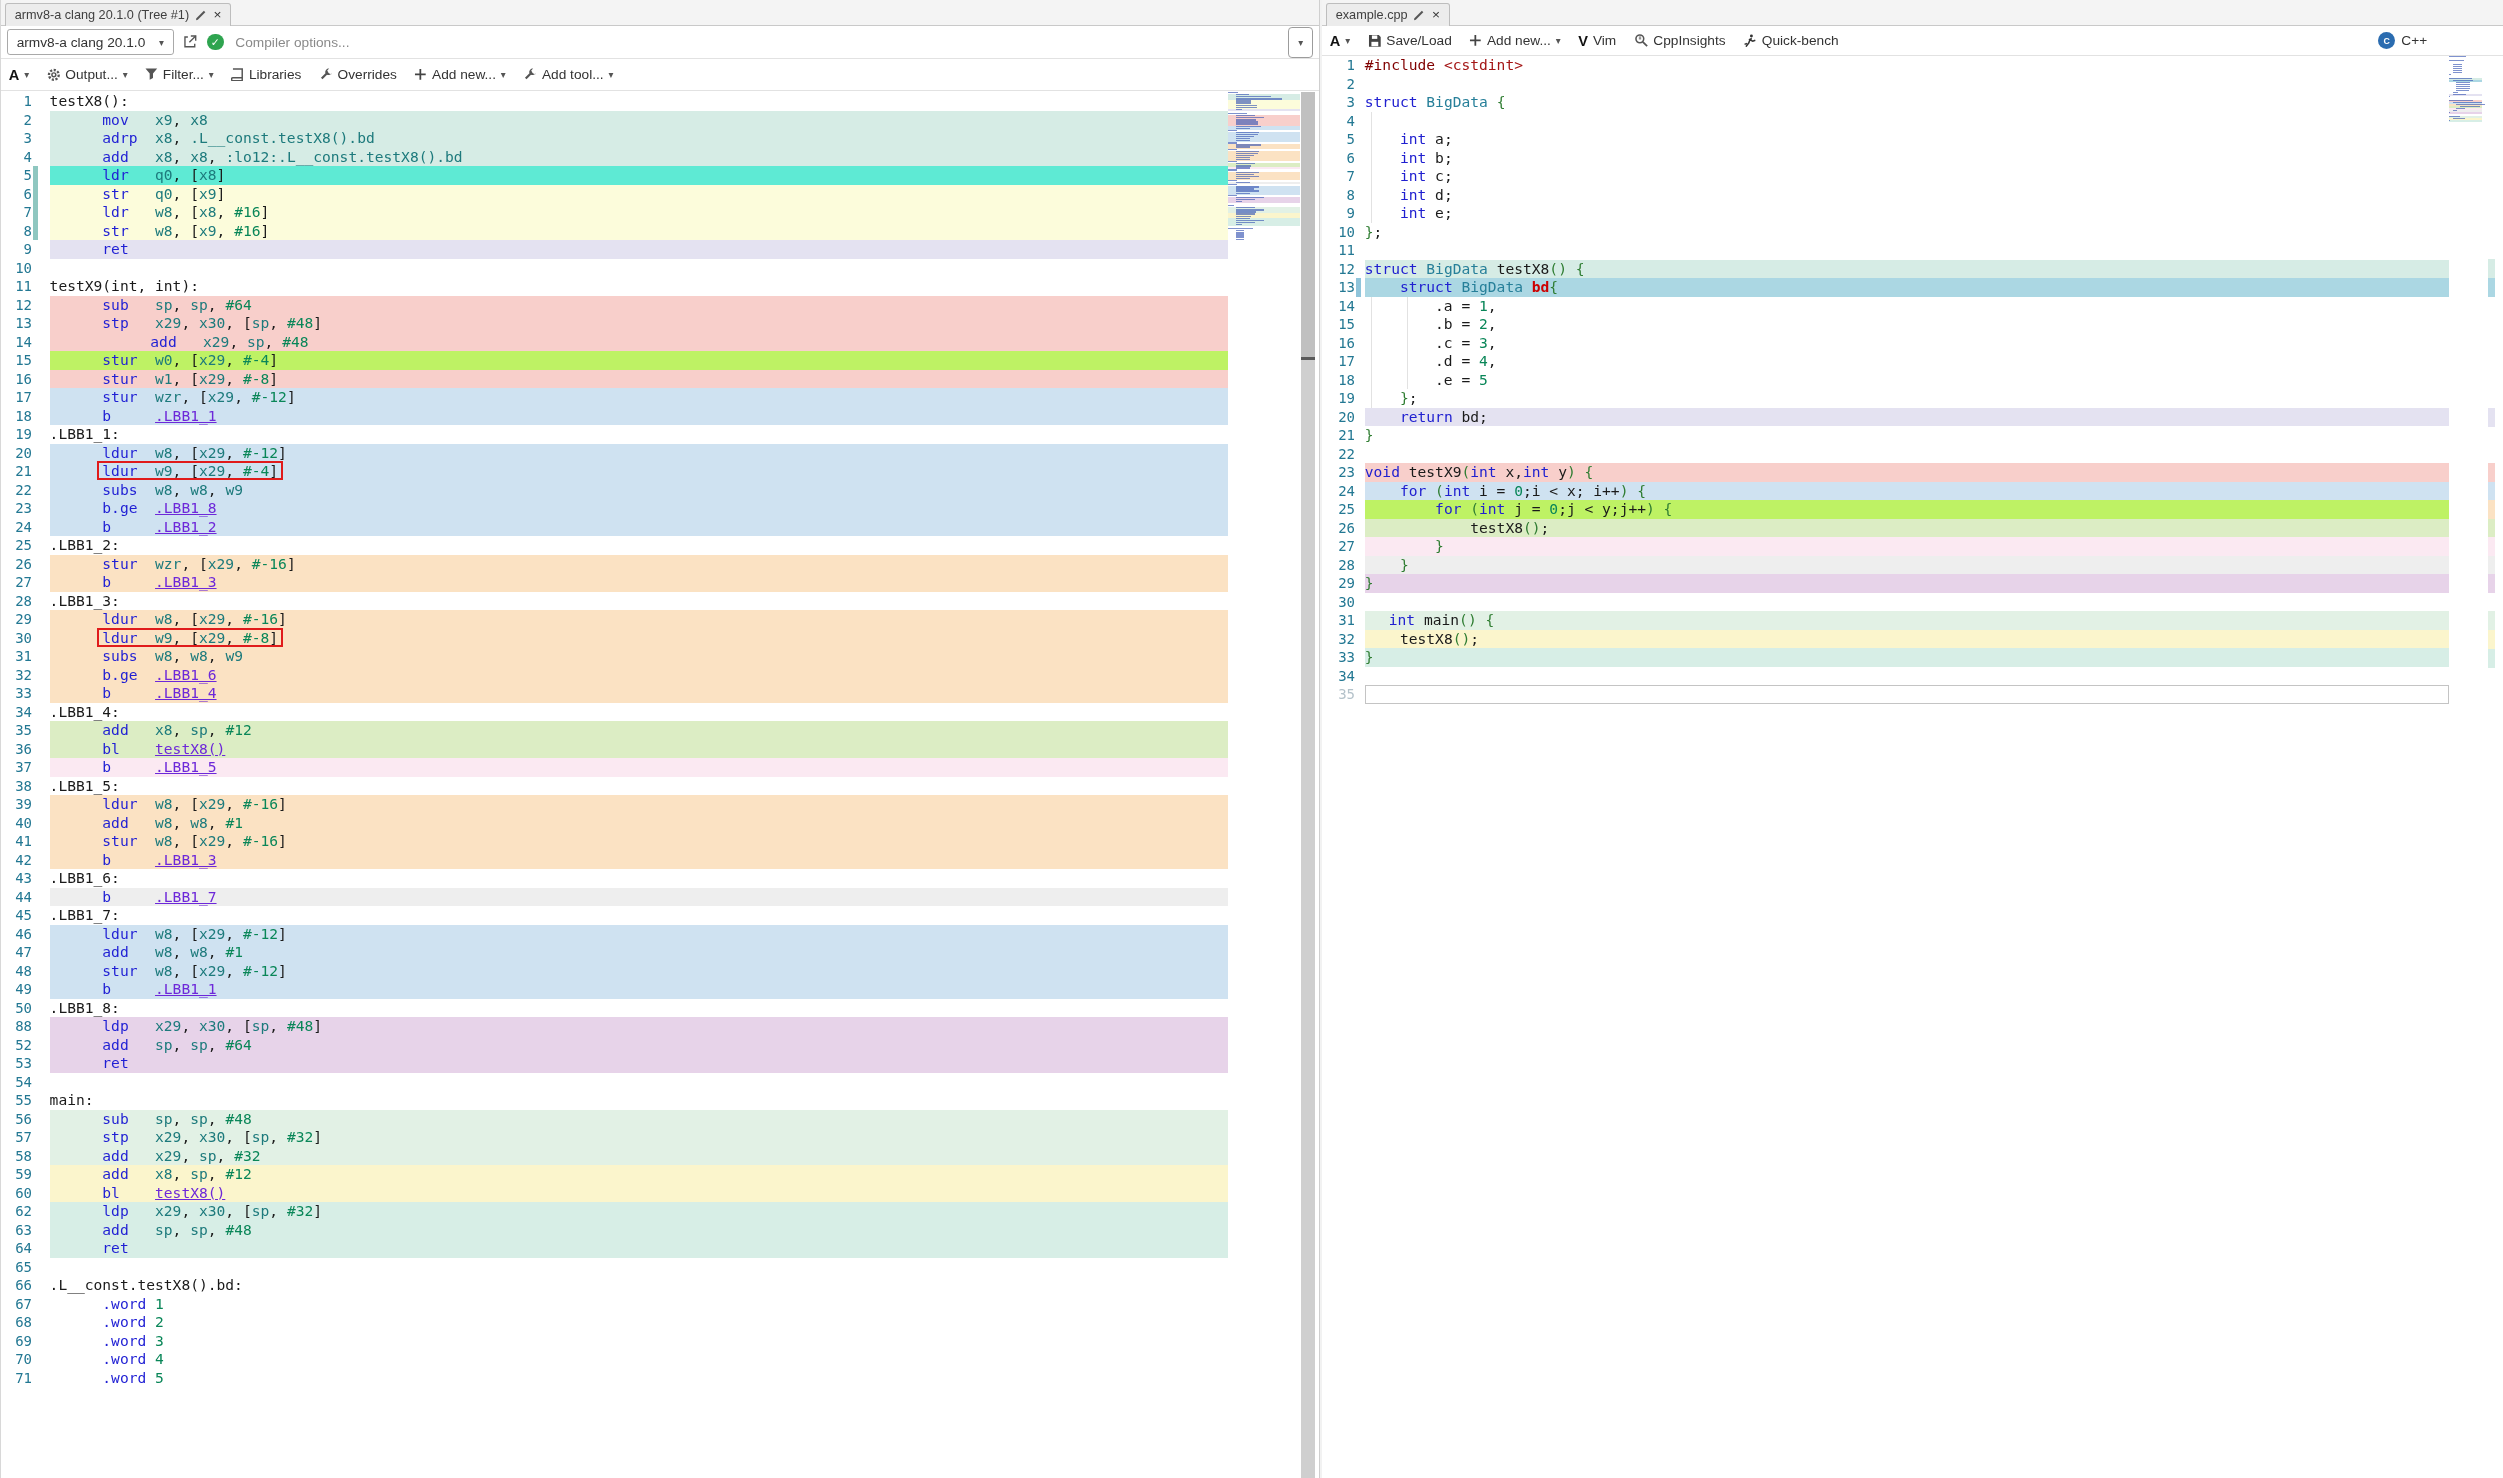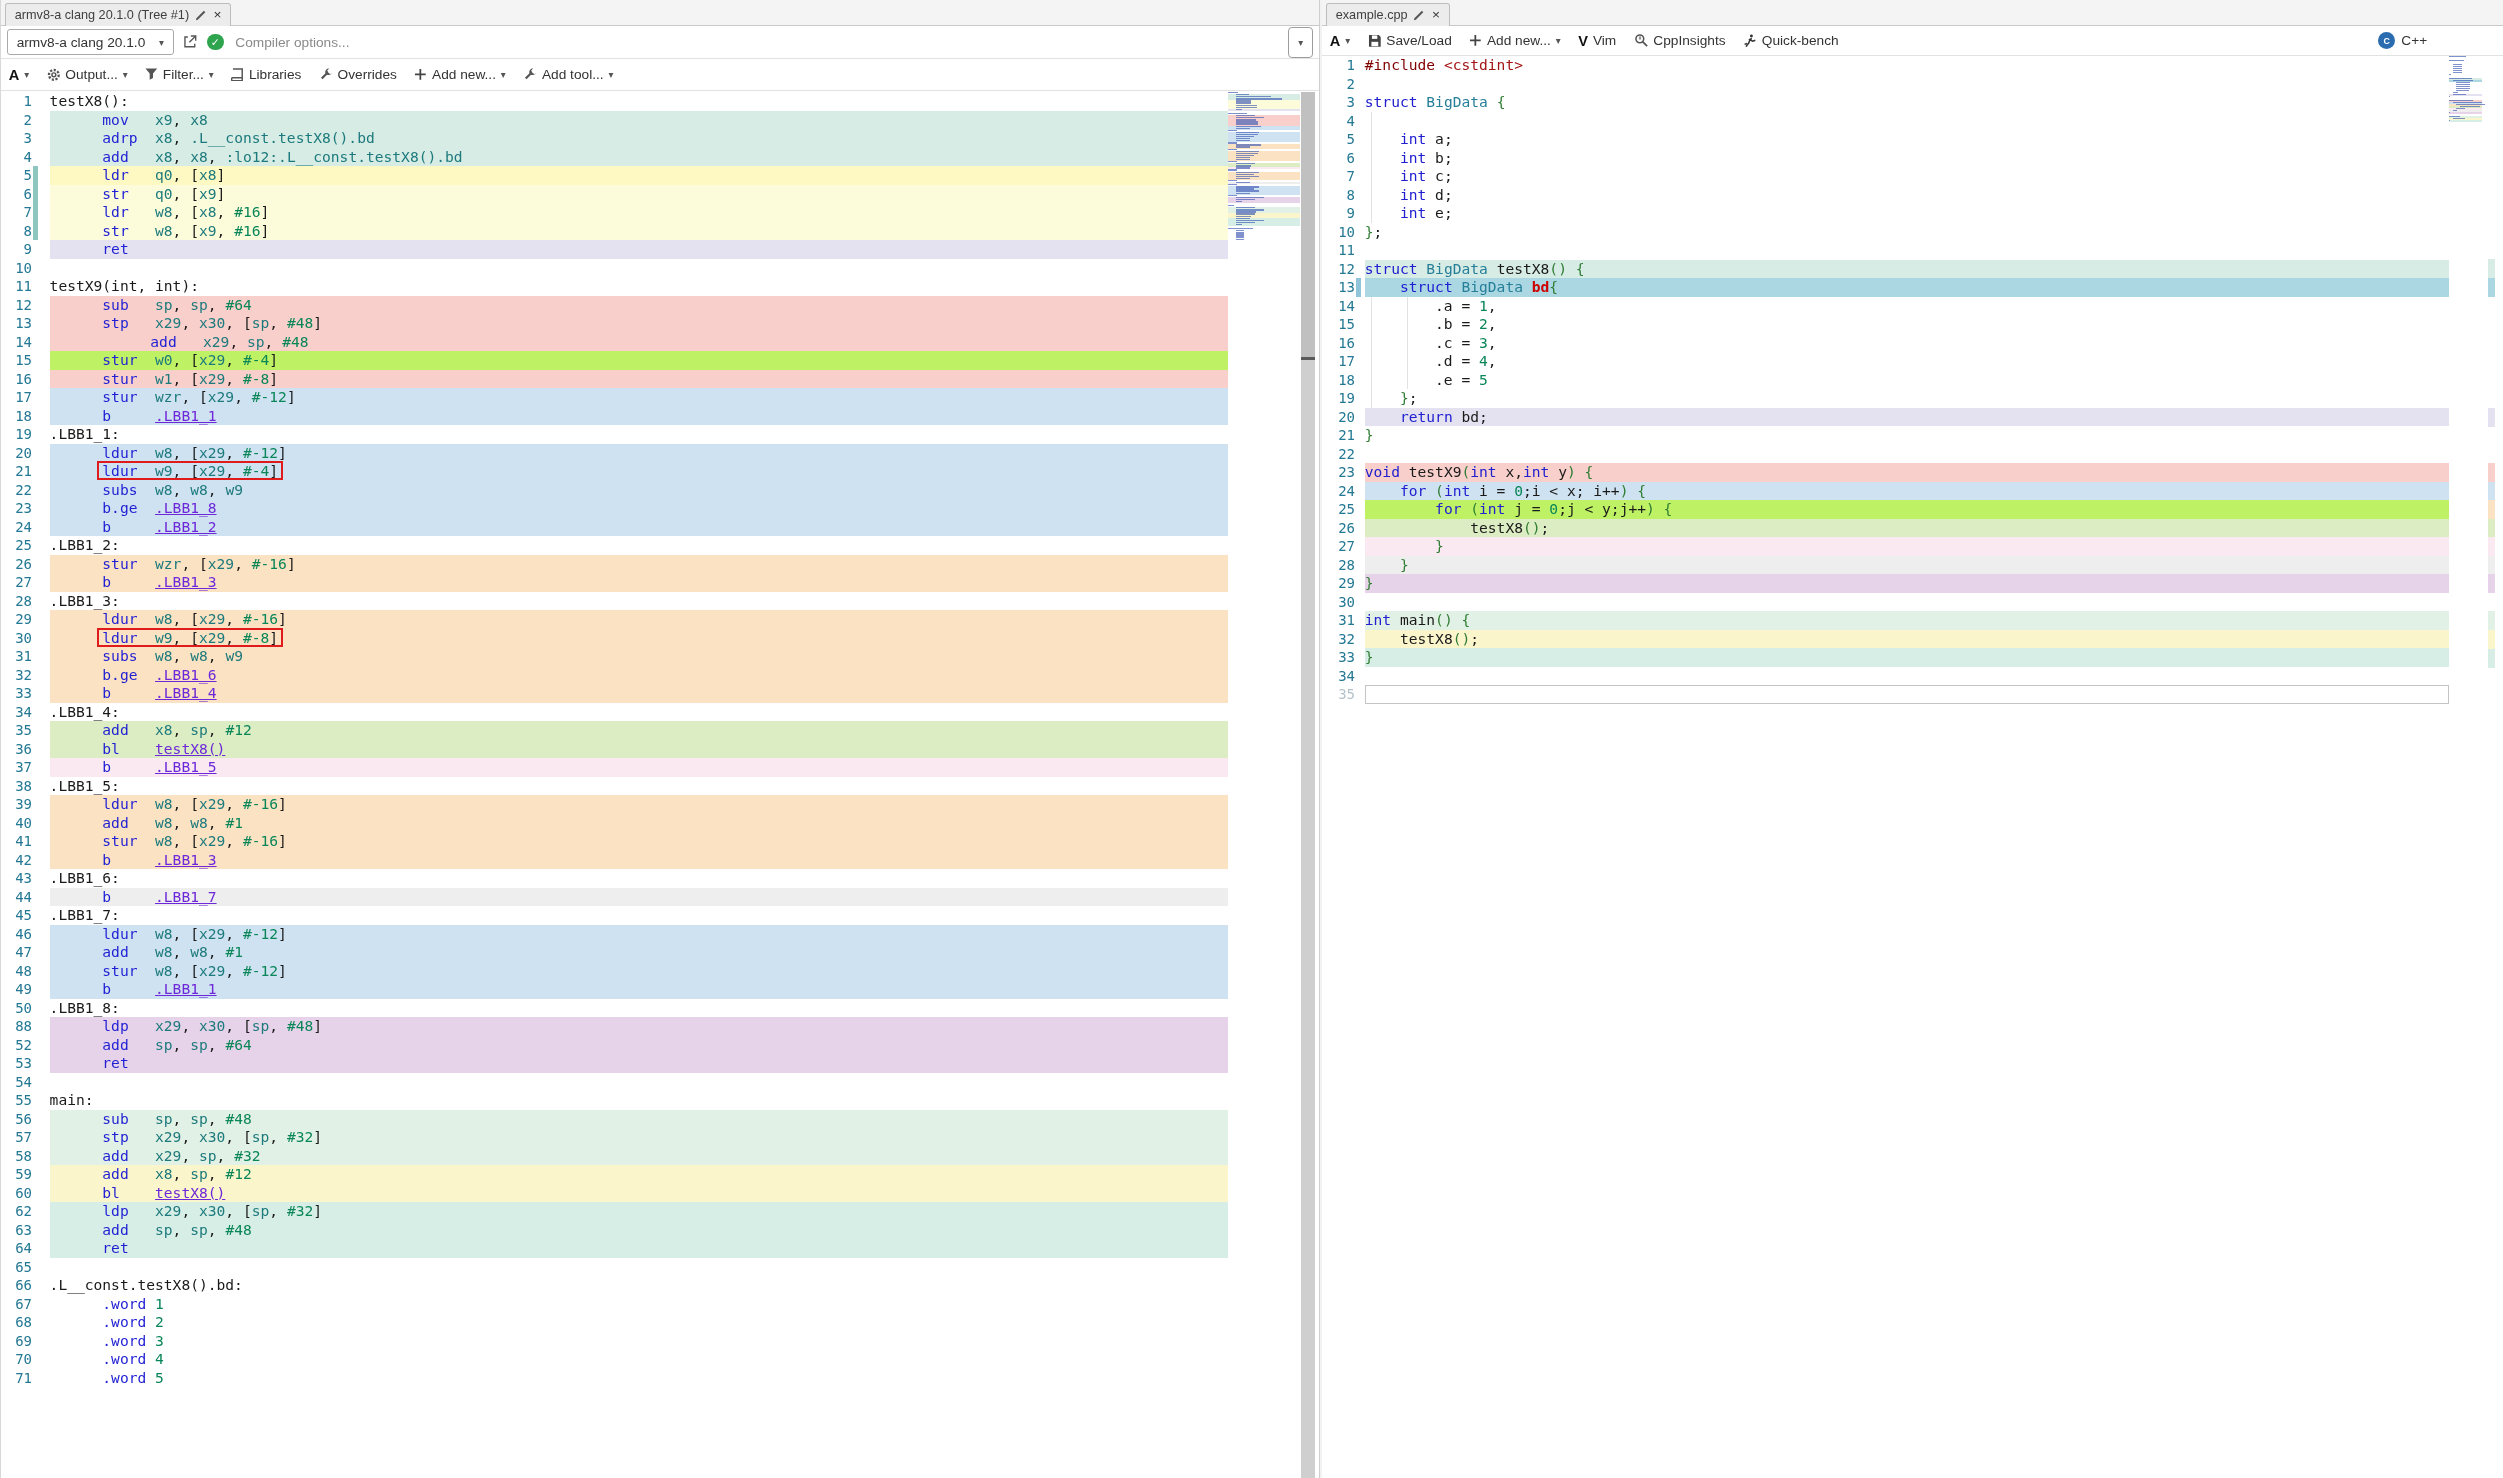--- a/index.html
+++ b/index.html
@@ -198,21 +198,21 @@
       <div class="crow">
         <div class="gut">4</div>
         <div class="gutpad"></div>
         <div class="cnt" style="background: rgb(214, 236, 229);"><span class="pl">      </span><span class="mn">add   </span><span class="rg">x8</span><span class="pl">,</span><span class="pl"> </span><span class="rg">x8</span><span class="pl">,</span><span class="pl"> </span><span class="rg">:lo12:.L__const.testX8().bd</span></div>
       </div>
       <div class="crow">
         <div class="gut">5</div>
         <div class="gutpad">
           <div class="gbar" style="background: rgb(143, 199, 192);"></div>
         </div>
-        <div class="cnt" style="background: #fef9c3;"><span class="pl">      </span><span class="mn">ldr   </span><span class="rg">q0</span><span class="pl">,</span><span class="pl"> </span><span class="pl">[</span><span class="rg">x8</span><span class="pl">]</span></div>
+        <div class="cnt" style="background: #5eead4;"><span class="pl">      </span><span class="mn">ldr   </span><span class="rg">q0</span><span class="pl">,</span><span class="pl"> </span><span class="pl">[</span><span class="rg">x8</span><span class="pl">]</span></div>
       </div>
       <div class="crow">
         <div class="gut">6</div>
         <div class="gutpad">
           <div class="gbar" style="background: rgb(143, 199, 192);"></div>
         </div>
         <div class="cnt" style="background: rgb(252, 252, 219);"><span class="pl">      </span><span class="mn">str   </span><span class="rg">q0</span><span class="pl">,</span><span class="pl"> </span><span class="pl">[</span><span class="rg">x9</span><span class="pl">]</span></div>
       </div>
       <div class="crow">
         <div class="gut">7</div>
@@ -1023,21 +1023,21 @@
         <div class="cnt" style="background: rgb(231, 211, 233);"><span class="br">}</span></div>
       </div>
       <div class="crow">
         <div class="gut">30</div>
         <div class="gutpad"></div>
         <div class="cnt"></div>
       </div>
       <div class="crow">
         <div class="gut">31</div>
         <div class="gutpad"></div>
-        <div class="cnt" style="background: rgb(226, 241, 229);"><span class="kw">int</span><span class="pl"> </span><span class="id">main</span><span class="br">()</span><span class="pl"> </span><span class="br">{</span></div>
+        <div class="cnt" style="background: rgb(226, 241, 229); padding-left: 24px;"><span class="kw">int</span><span class="pl"> </span><span class="id">main</span><span class="br">()</span><span class="pl"> </span><span class="br">{</span></div>
       </div>
       <div class="crow">
         <div class="gut">32</div>
         <div class="gutpad"></div>
         <div class="cnt" style="background: rgb(251, 245, 204);"><span class="pl">    </span><span class="id">testX8</span><span class="br">()</span><span class="pl">;</span></div>
       </div>
       <div class="crow">
         <div class="gut">33</div>
         <div class="gutpad"></div>
         <div class="cnt" style="background: rgb(215, 238, 230);"><span class="br">}</span></div>

